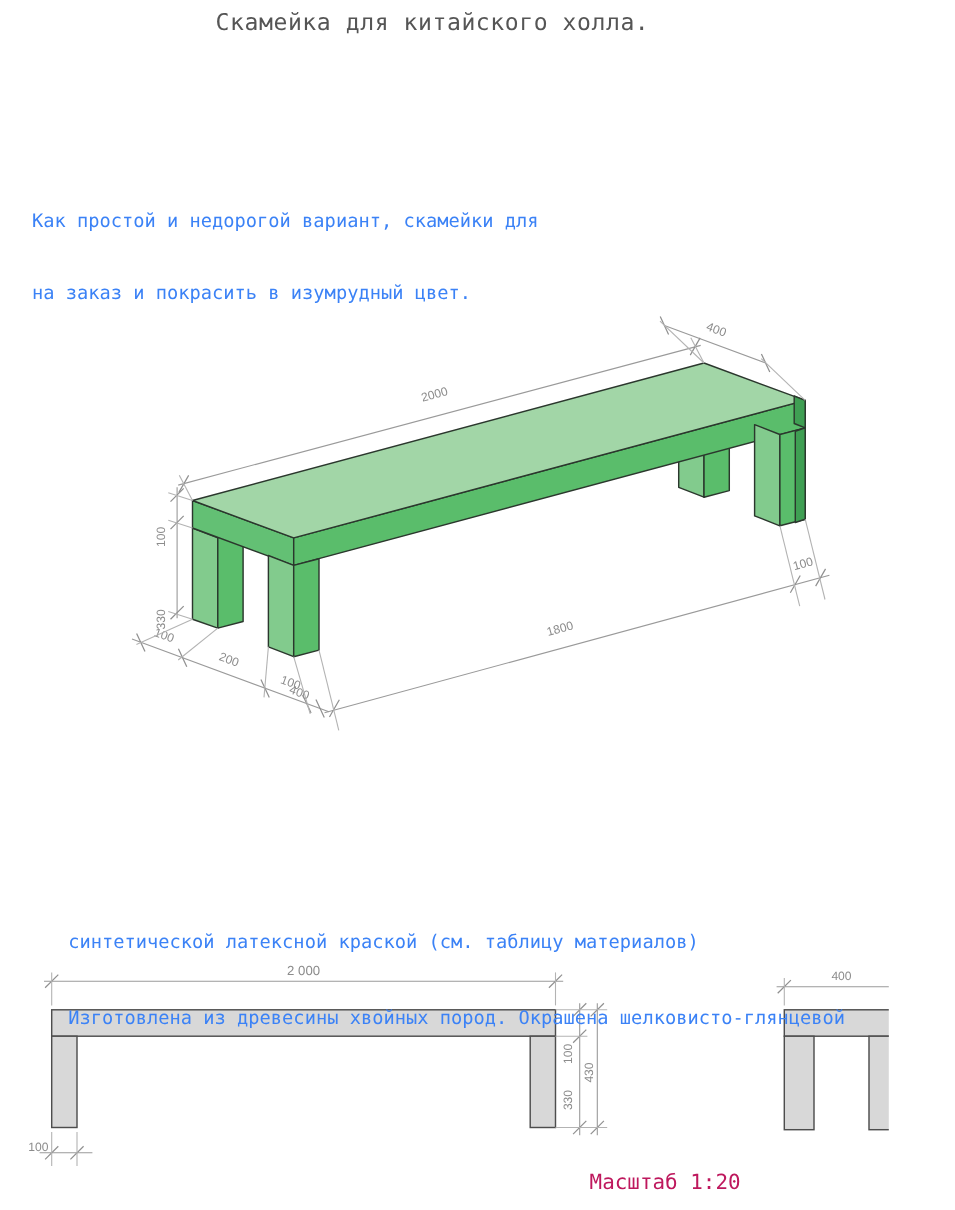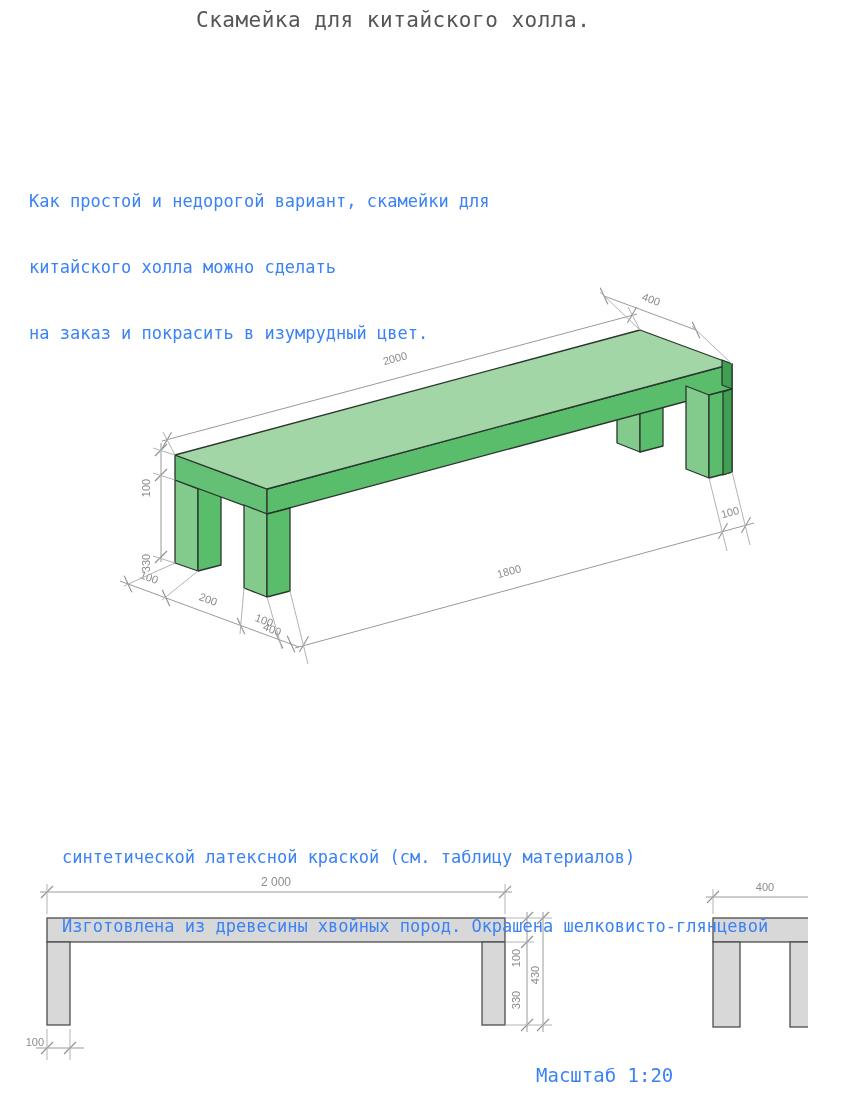--- a/index.html
+++ b/index.html
@@ -3,39 +3,38 @@
 <meta charset="utf-8">
 <style>
   html,body{margin:0;padding:0;background:#ffffff;}
   .page{position:relative;width:808px;height:1100px;background:#ffffff;overflow:hidden;
         font-family:"DejaVu Sans Mono",monospace;}
   .drawing{position:absolute;left:0;top:0;}
   .txt{position:absolute;color:#3b82f6;white-space:pre;}
   .title{left:196px;top:8px;font-size:21px;color:#555555;letter-spacing:.5px;}
   .intro{left:29px;top:146px;font-size:17px;line-height:22px;}
   .materials{left:62px;top:800px;font-size:17px;line-height:23px;}
-  .scale{left:536px;top:1064px;font-size:19px;color:#3b82f6;}
+  .scale{left:536px;top:1064px;font-size:19px;color:#be185d;}
   .face{stroke:#2b372d;stroke-width:1.3;stroke-linejoin:round;}
   .ortho{stroke:#4d4d4d;stroke-width:1.3;}
   .dim{stroke:#9a9a9a;stroke-width:1;fill:none;}
   .ext{stroke:#b3b3b3;stroke-width:1;}
   .tick{stroke:#8f8f8f;stroke-width:1.1;}
   .dimlabel{font-family:"Liberation Sans",sans-serif;font-size:11px;fill:#8c8c8c;}
   .dimlabel.big{font-size:12px;}
 </style>
 </head>
 <body>
 
 <div class="page">
 
   <div class="txt title">Скамейка для китайского холла.</div>
 
   <div class="txt intro">
     <div>Как простой и недорогой вариант, скамейки для</div>
-    <div>китайского холла можно сделать</div>
     <div>на заказ и покрасить в изумрудный цвет.</div>
   </div>
 
   <svg class="drawing" width="868" height="1100" viewBox="0 0 868 1100">
 
     <g>
       <g>
 
         <polygon class="face" points="175,480 198,489 198,571 175,563" fill="#82cb8d"></polygon>
         <polygon class="face" points="198,489 221,483 221,565 198,571" fill="#5abd6b"></polygon>

